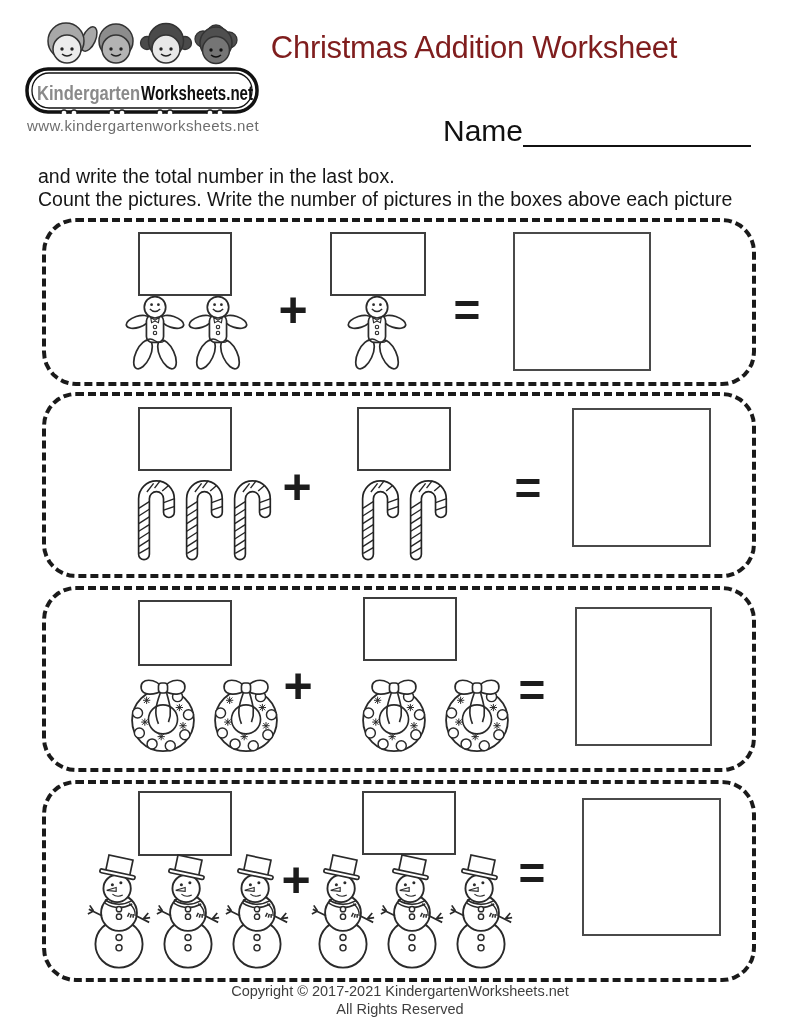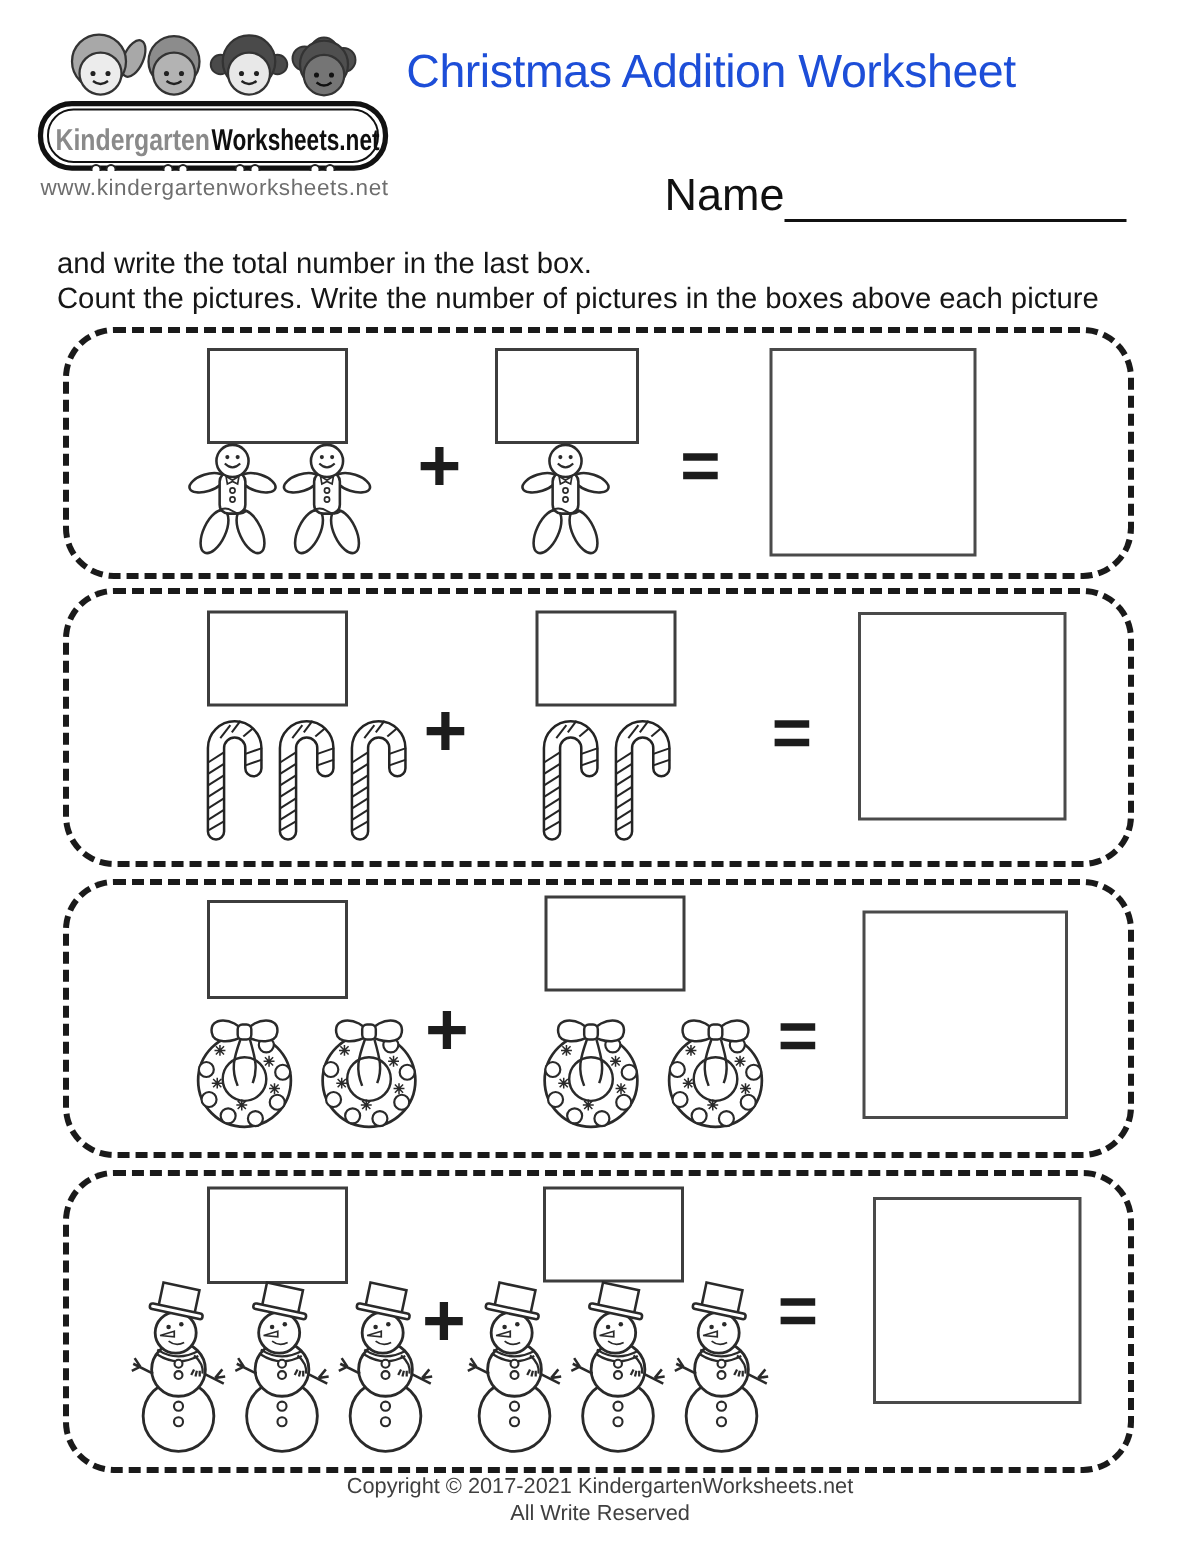--- a/index.html
+++ b/index.html
@@ -3,22 +3,22 @@
 <meta charset="utf-8">
 <style>
   html,body{margin:0;padding:0;background:#fff;}
   .sheet{position:relative;width:800px;height:1035px;background:#fff;overflow:hidden;
          font-family:"Liberation Sans",sans-serif;color:#1a1a1a;}
 
   
   .logo-svg{position:absolute;left:24px;top:12px;width:238px;height:102px;}
   .site-url{position:absolute;left:27px;top:117px;font-size:15px;color:#6e6e6e;letter-spacing:.4px;}
   .title{position:absolute;left:258px;top:30px;width:432px;text-align:center;
-         font-size:31px;letter-spacing:-.3px;color:#1d4ed8;}
-  .name-row{position:absolute;left:443px;top:114px;display:flex;align-items:flex-end;}
+         font-size:31px;letter-spacing:-.3px;color:#7f1d1d;}
+  .name-row{position:absolute;left:443px;top:114px;display:flex;align-items:center;}
   .name-label{font-size:30px;color:#111;}
   .name-line{display:inline-block;width:228px;border-bottom:2px solid #111;height:30px;}
 
   .instructions{position:absolute;left:38px;top:165px;width:745px;font-size:19.5px;
                 line-height:23px;color:#161616;}
 
   
   .row{position:absolute;left:42px;width:714px;border:4px dashed #1a1a1a;
        border-radius:34px;box-sizing:border-box;background:#fff;}
   .r0{top:218px;height:168px;}
@@ -334,16 +334,16 @@
           <use href="#sym-snowman"></use>
         </svg>
         <svg class="icon icon-snowman">
           <use href="#sym-snowman"></use>
         </svg>
       </div>
   </div>
 
   <div class="footer">
     <div>Copyright © 2017-2021 KindergartenWorksheets.net</div>
-    <div>All Write Reserved</div>
+    <div>All Rights Reserved</div>
   </div>
 
 </div>
 
 </body></html>

